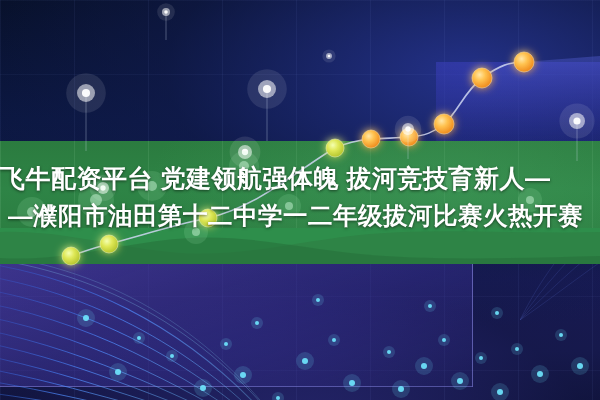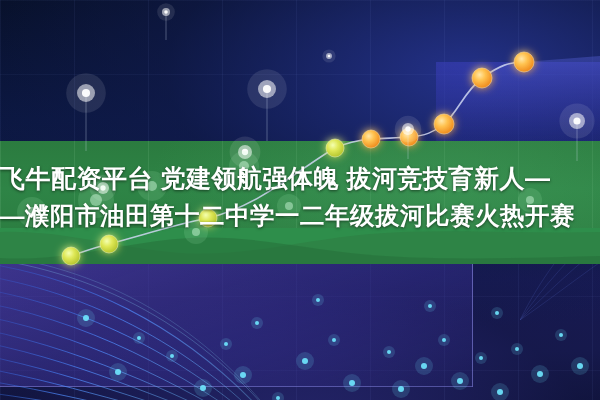--- a/index.html
+++ b/index.html
@@ -67,21 +67,21 @@
 
   
   #headline{
     position:absolute;left:0;top:160px;width:528px;
     text-align:center;color:#ffffff;font-weight:bold;
     font-size:25px;line-height:37px;letter-spacing:.5px;
     text-shadow:0 1px 3px rgba(0,0,0,.55);
     white-space:nowrap;
   }
   #headline .ln{display:block;}
-  #line2{font-size:24.5px;}
+  #line2{font-size:24.5px;padding-left:8px;}
 </style>
 </head>
 <body>
 
 <div id="stage">
 
   <div class="layer" id="bg-base"></div>
   <div class="layer" id="bg-grid"></div>
 
   <div id="purple-plate"></div>

